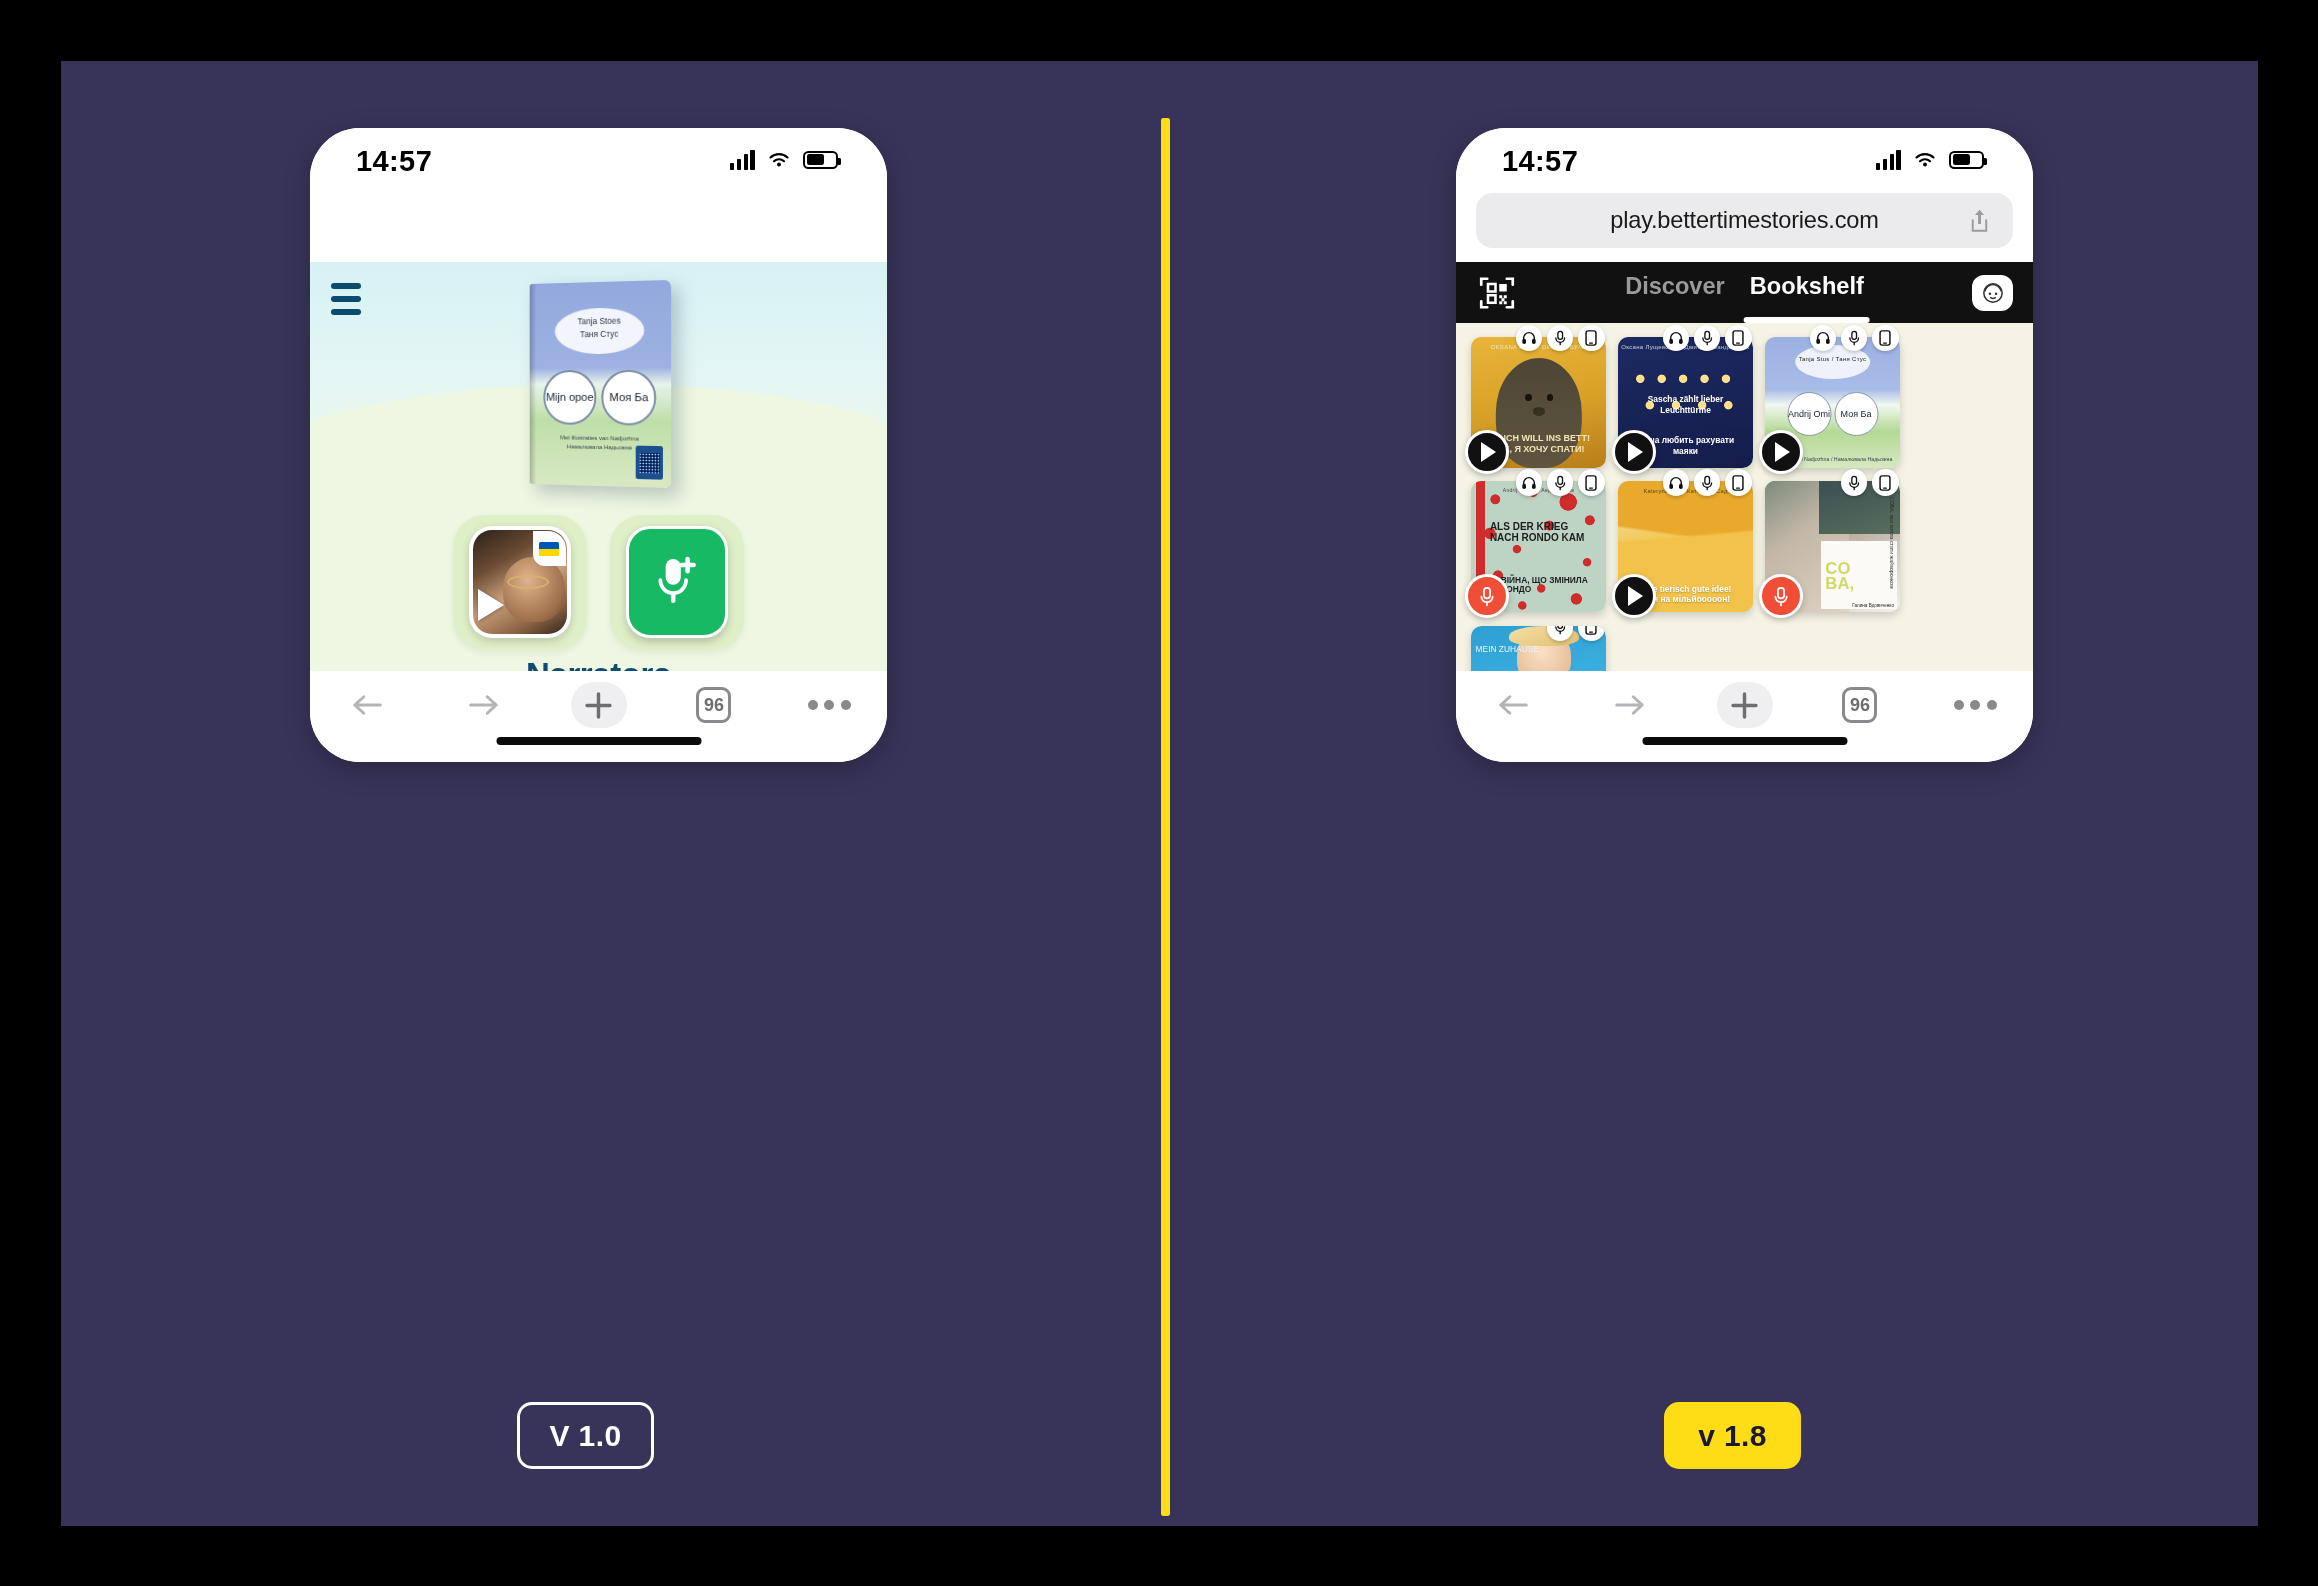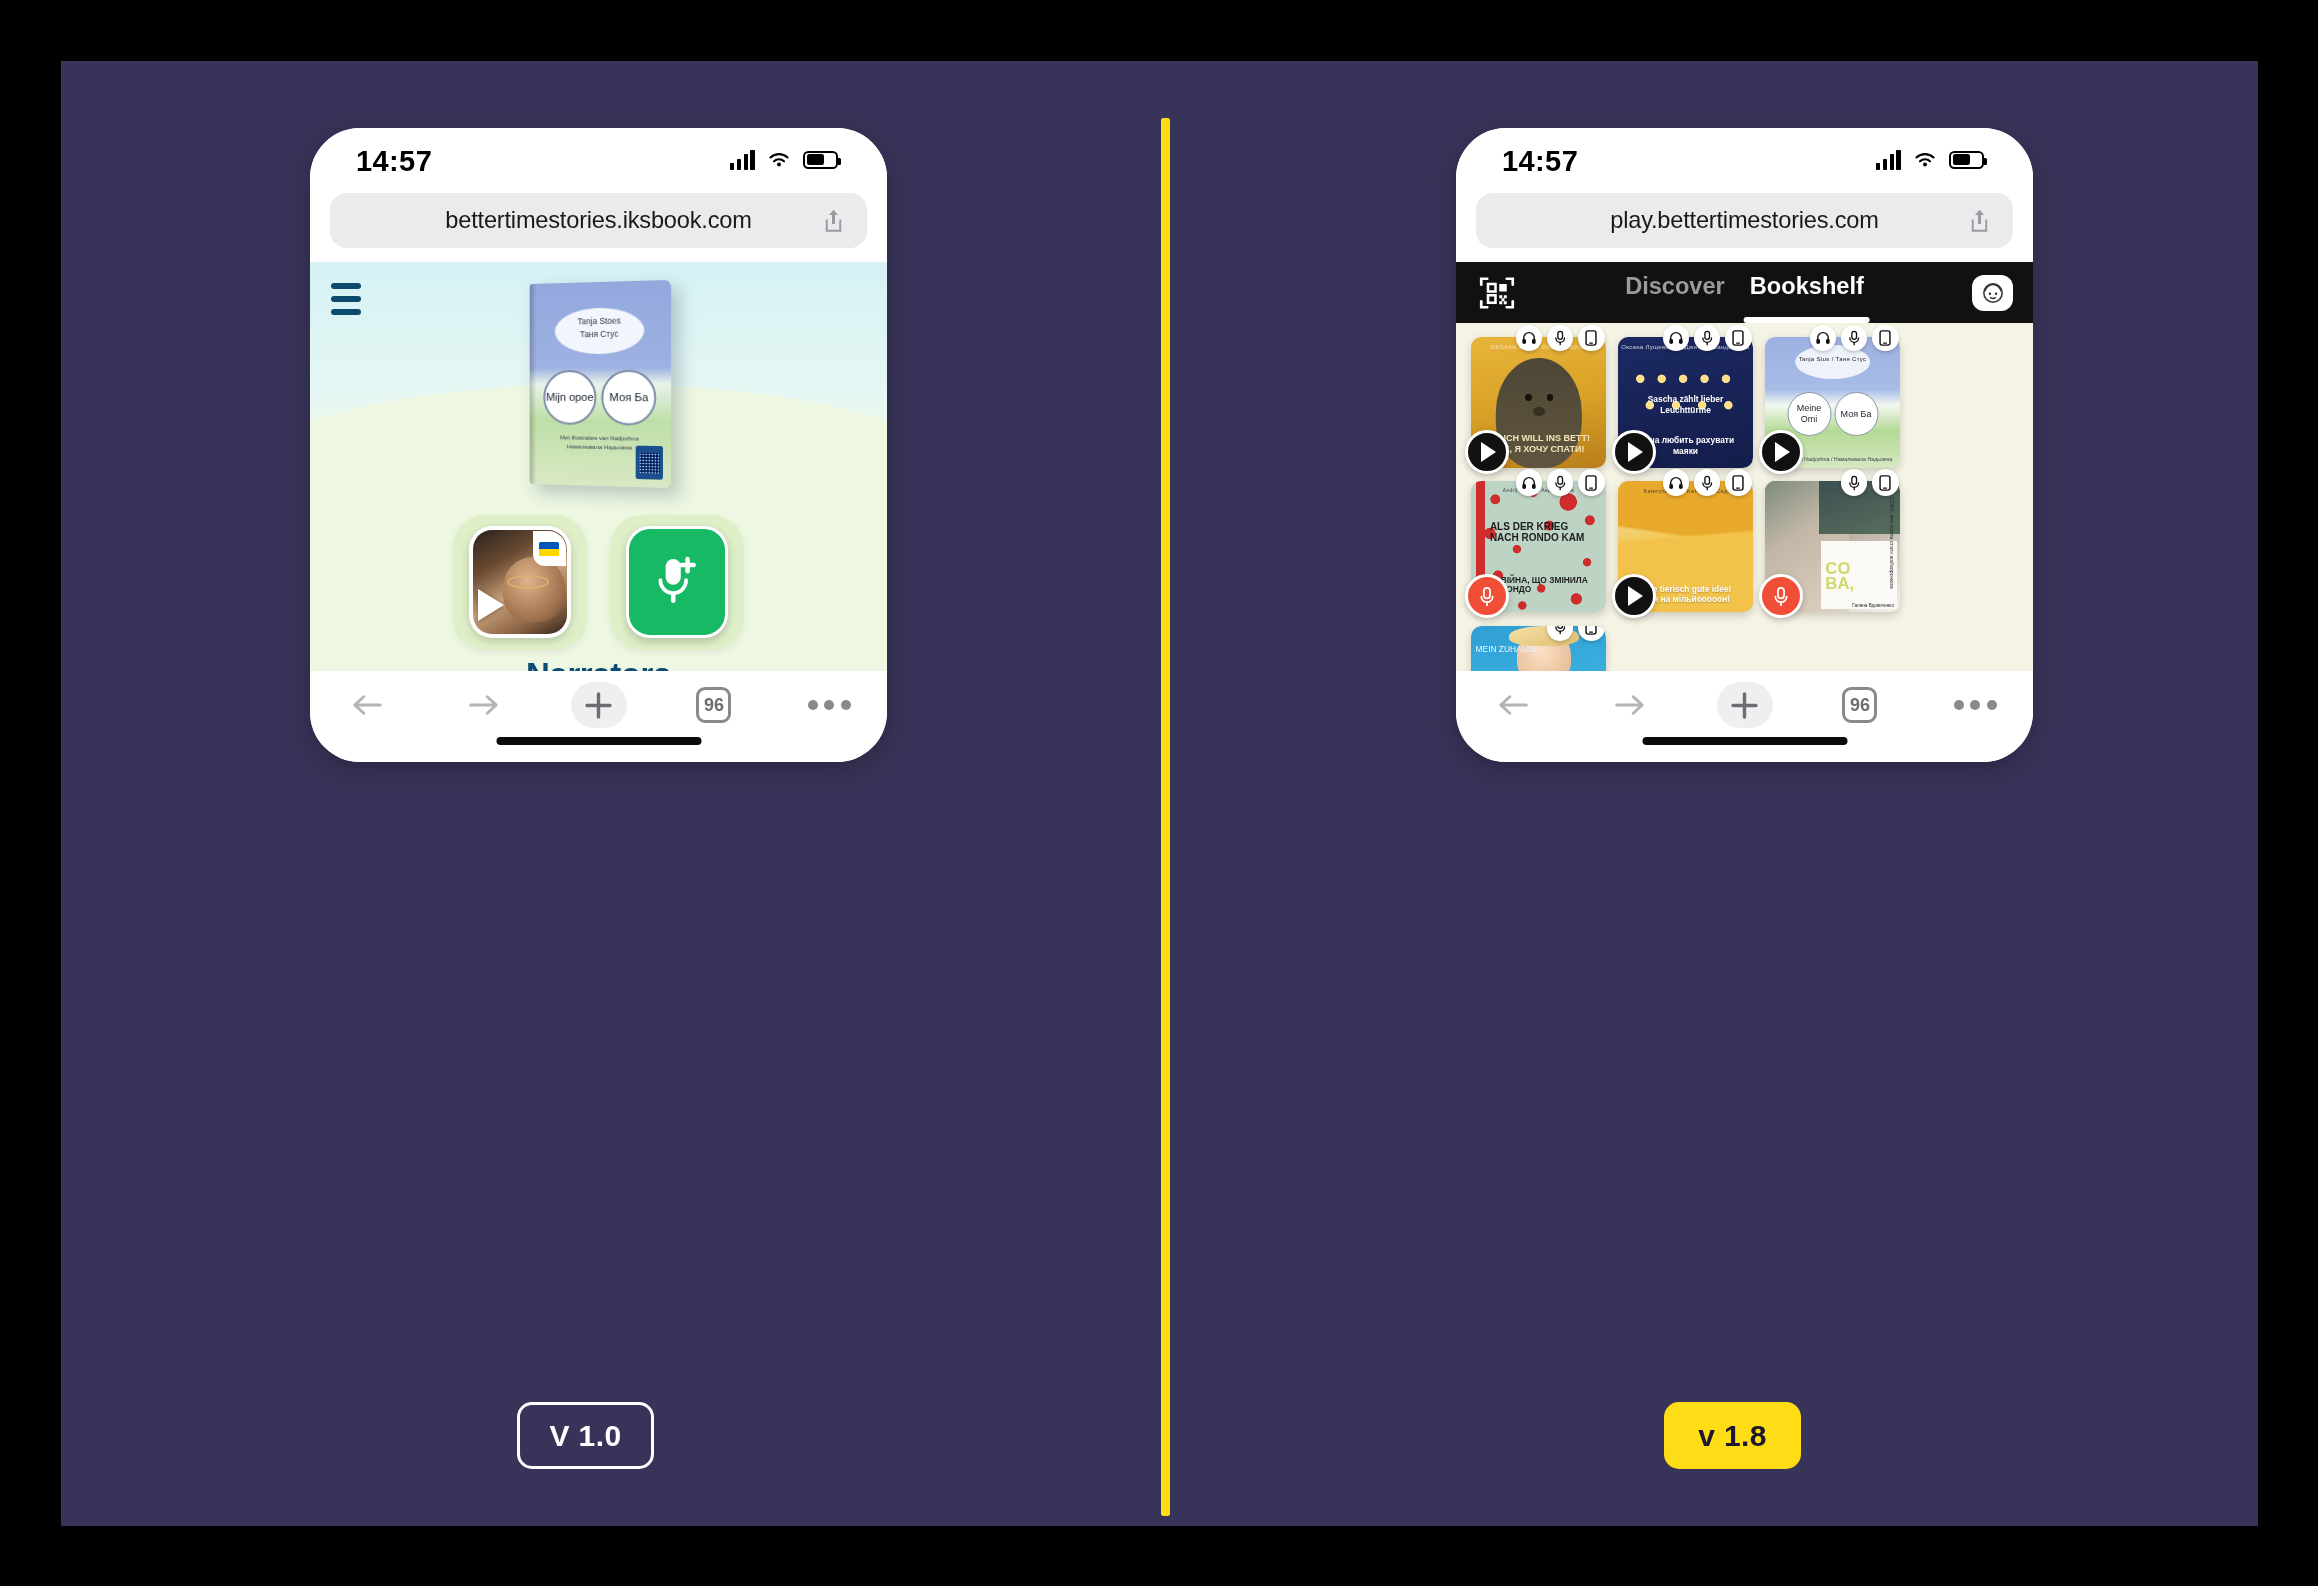--- a/index.html
+++ b/index.html
@@ -253,29 +253,20 @@
           <path d="M16 20.5a2.6 2.6 0 100-5.2 2.6 2.6 0 000 5.2z" fill="#000"></path>
           <path d="M9.3 13.6a10 10 0 0113.4 0" stroke="#000" stroke-width="2.8" fill="none" stroke-linecap="round"></path>
           <path d="M4.6 8.6a17 17 0 0122.8 0" stroke="#000" stroke-width="2.8" fill="none" stroke-linecap="round"></path>
         </svg>
         <span class="ic-batt">
             <i></i>
           </span>
       </div>
     </div>
 
-    <div class="urlbar-wrap">
-      <div class="urlbar">
-        <span class="url">bettertimestories.iksbook.com</span>
-        <svg class="share-ico" viewBox="0 0 28 34">
-          <path d="M14 2l6 7h-4v12h-4V9H8l6-7z" fill="#9b9b9f"></path>
-          <path d="M5 15v15h18V15" stroke="#9b9b9f" stroke-width="2.6" fill="none"></path>
-        </svg>
-      </div>
-    </div>
 
     <div class="page" id="left-page">
 
       <div class="hero">
         <div class="hamburger">
           <span></span>
             <span></span>
             <span></span>
         </div>
 
@@ -508,21 +499,21 @@
           <div class="bc-play">
               <span class="tri"></span>
             </div>
         </div>
 
         <div class="bookcard">
           <div class="bc-art art-omi">
             <div style="position:absolute;left:50%;top:6%;transform:translateX(-50%);width:56%;height:26%;background:rgba(255,255,255,.82);border-radius:50%;"></div>
             <div class="bc-author dark" style="top:14%;font-size:6px;">Tanja Stus / Таня Стус</div>
             <div style="position:absolute;left:50%;top:42%;transform:translateX(-50%);display:flex;gap:3px;align-items:center;">
-              <span style="width:44px;height:44px;border-radius:50%;background:#fff;border:1.9px solid #8a96ab;display:flex;align-items:center;justify-content:center;font-size:9px;color:#17202b;line-height:1.15;text-align:center;">Meine Omi</span>
+              <span style="width:44px;height:44px;border-radius:50%;background:#fff;border:1.9px solid #8a96ab;display:flex;align-items:center;justify-content:center;font-size:9px;color:#17202b;line-height:1.15;text-align:center;">Andrij Omi</span>
               <span style="width:44px;height:44px;border-radius:50%;background:#fff;border:1.9px solid #8a96ab;display:flex;align-items:center;justify-content:center;font-size:9px;color:#17202b;line-height:1.15;text-align:center;">Моя Ба</span>
             </div>
             <div style="position:absolute;left:0;right:0;bottom:6px;text-align:center;font-size:5.3px;color:#3b4650;">Illustriert von Nadjozhna / Намалювала Надьожна</div>
           </div>
           <div class="bc-badges">
             <span class="badge">
               <svg width="16" height="16" viewBox="0 0 24 24">
                   <path d="M4 15v-3a8 8 0 0116 0v3" stroke="#111" stroke-width="2.1" fill="none" stroke-linecap="round"></path>
                   <rect x="2" y="13" width="5.5" height="8" rx="2.6" fill="#111"></rect>
                   <rect x="16.5" y="13" width="5.5" height="8" rx="2.6" fill="#111"></rect>

